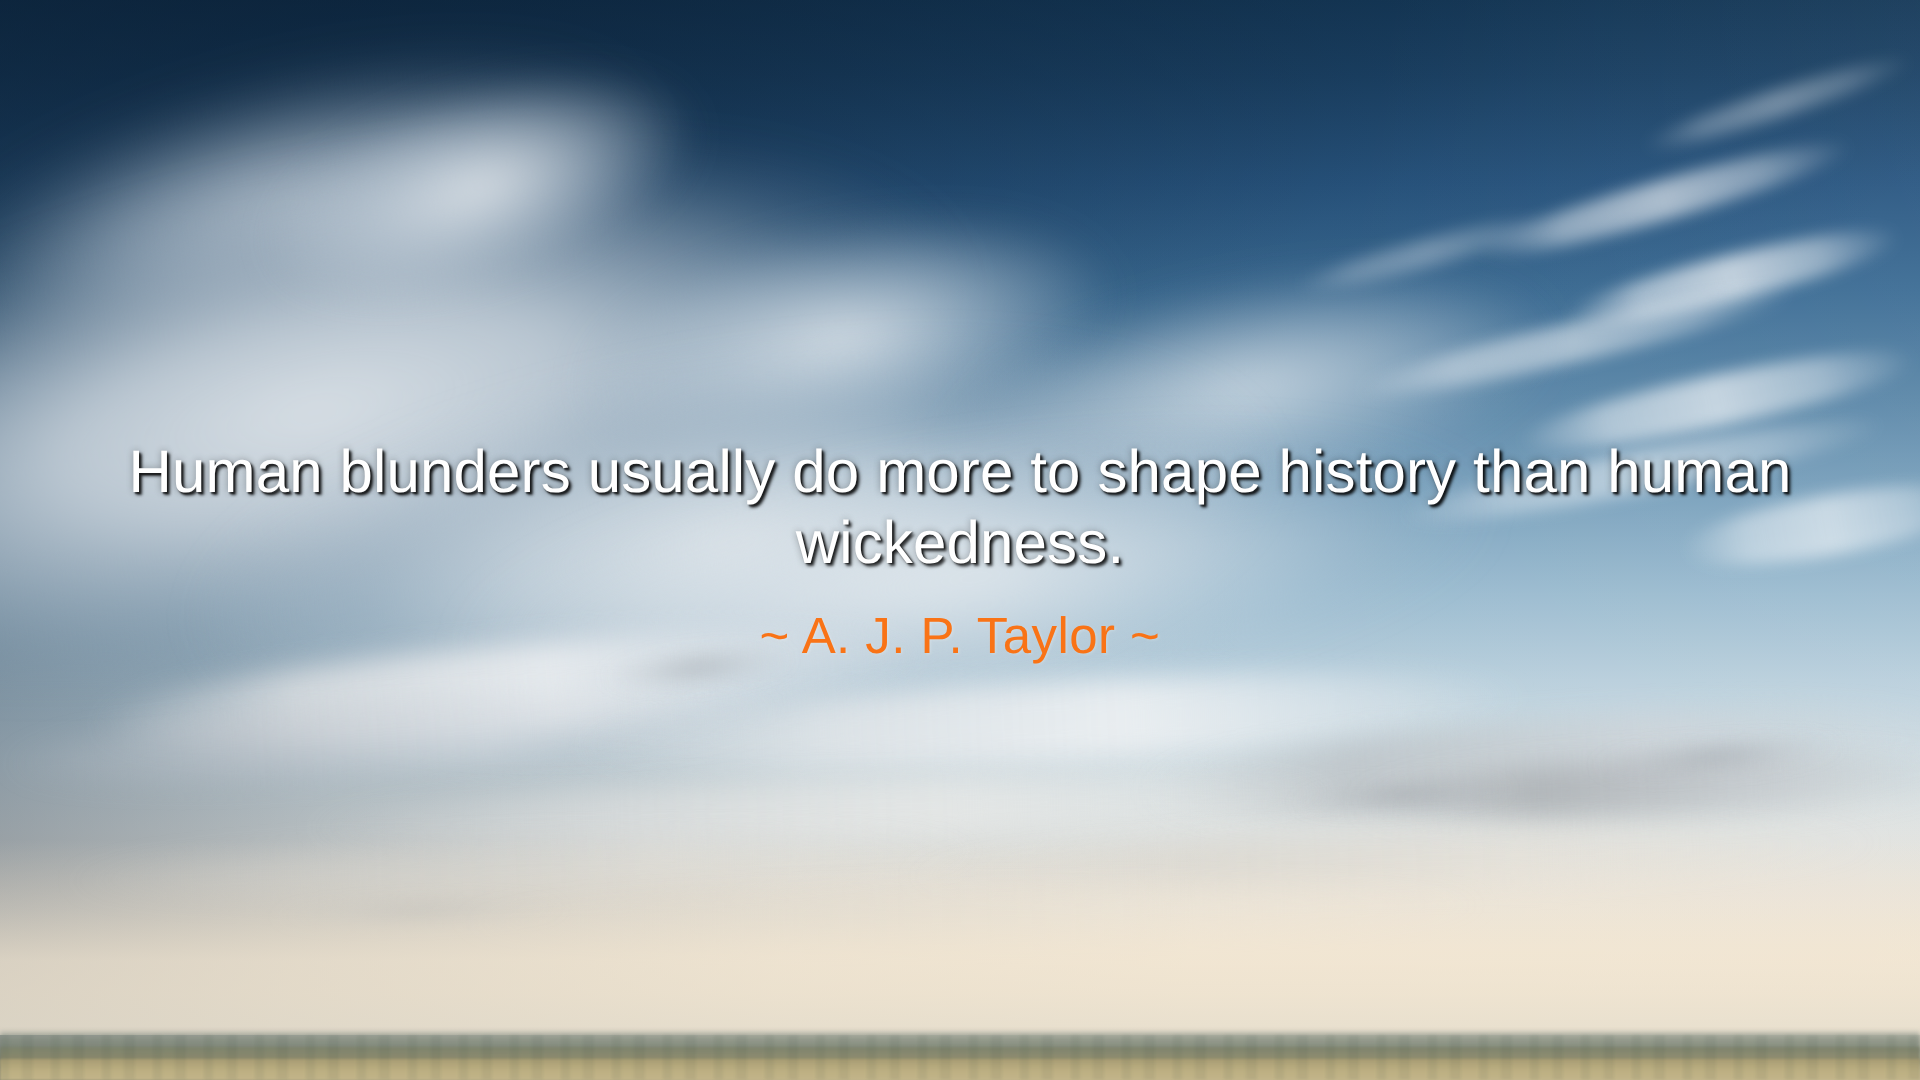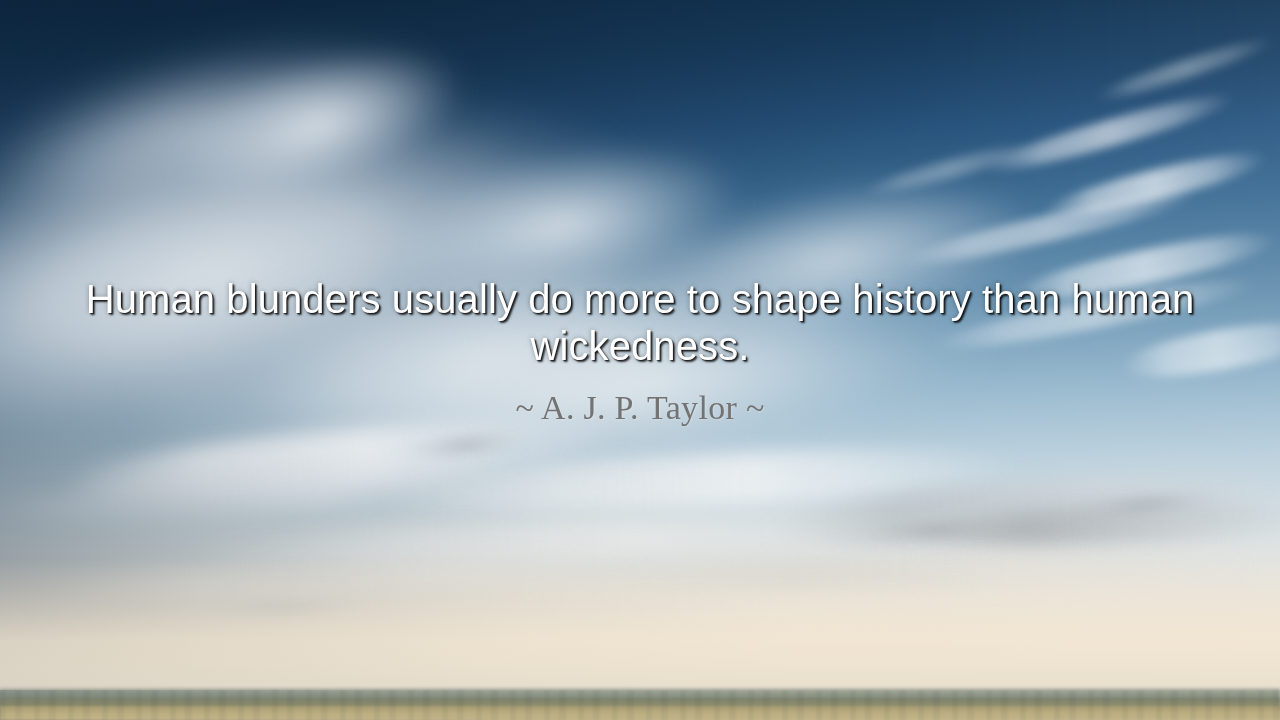--- a/index.html
+++ b/index.html
@@ -265,47 +265,46 @@
         rgba(96,104,86,0.16) 15px, rgba(96,104,86,0.16) 22px,
         rgba(175,168,132,0.08) 22px, rgba(175,168,132,0.08) 34px);
     filter: blur(1px);
     opacity: .75;
   }
 
   
   .quote-wrap {
     position: absolute;
     left: 50%;
-    top: 276px;
+    top: 292px;
     transform: translateX(-50%);
     width: 1120px;
     text-align: center;
   }
   .quote-text {
     margin: 0;
     color: #ffffff;
     font-size: 40px;
     line-height: 47px;
     font-weight: 400;
     letter-spacing: 0.1px;
     text-shadow:
       2px 2px 2px rgba(0,0,0,0.72),
       1px 1px 1px rgba(0,0,0,0.55),
       0 0 5px rgba(0,0,0,0.30);
     white-space: normal;
   }
   .attribution {
     margin: 18px 0 0 0;
-    color: #737373;
+    color: #f97316;
     font-size: 34px;
     line-height: 40px;
     font-weight: 400;
     letter-spacing: 0.3px;
     text-shadow: 1px 1px 2px rgba(255,255,255,0.22);
-    font-family: Liberation Serif, serif;
   }
 </style>
 </head>
 <body>
 
 <div id="stage">
 
   <div class="sky-base"></div>
   <div class="sky-hshade"></div>
   <div class="sky-topvig"></div>

